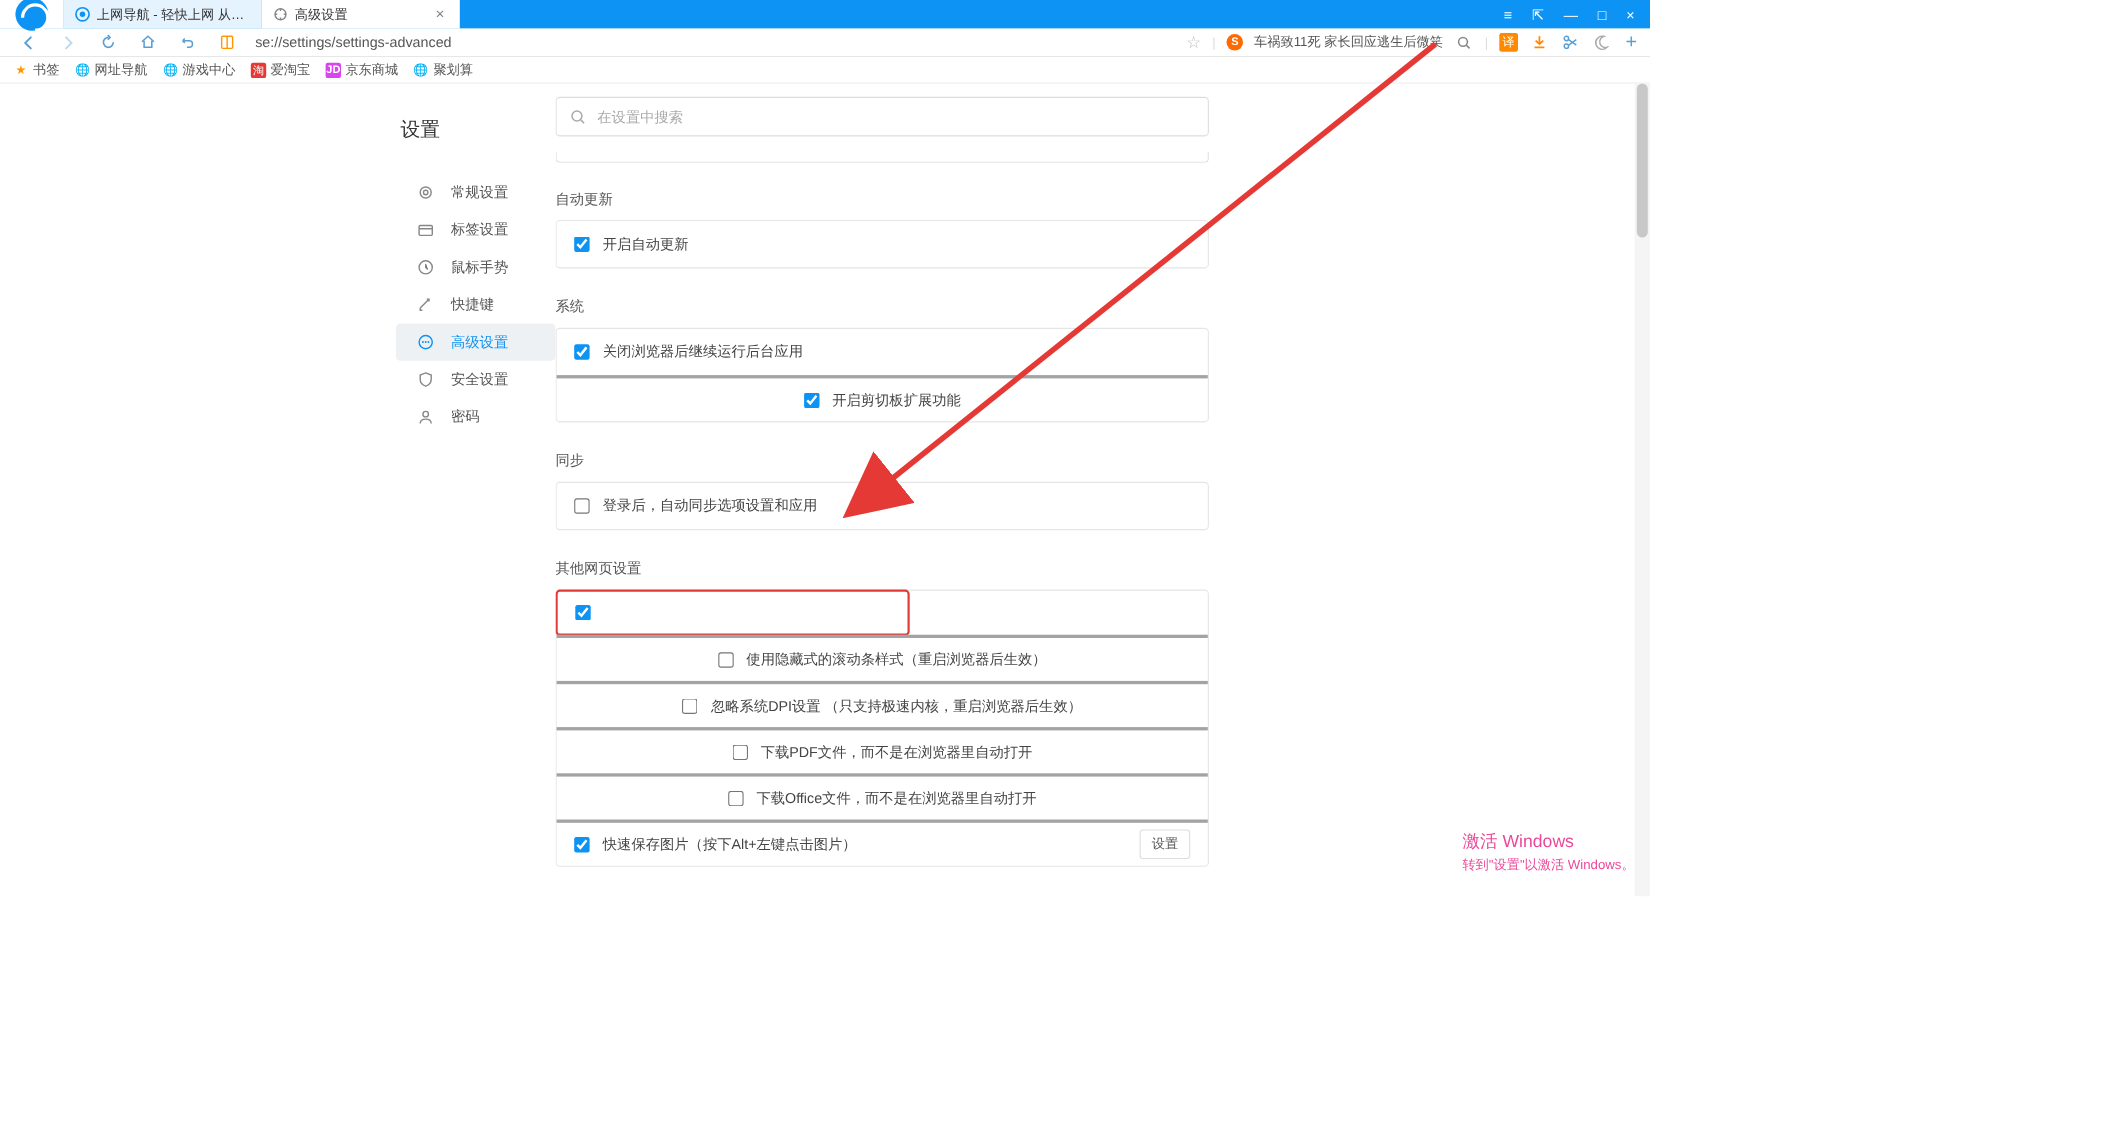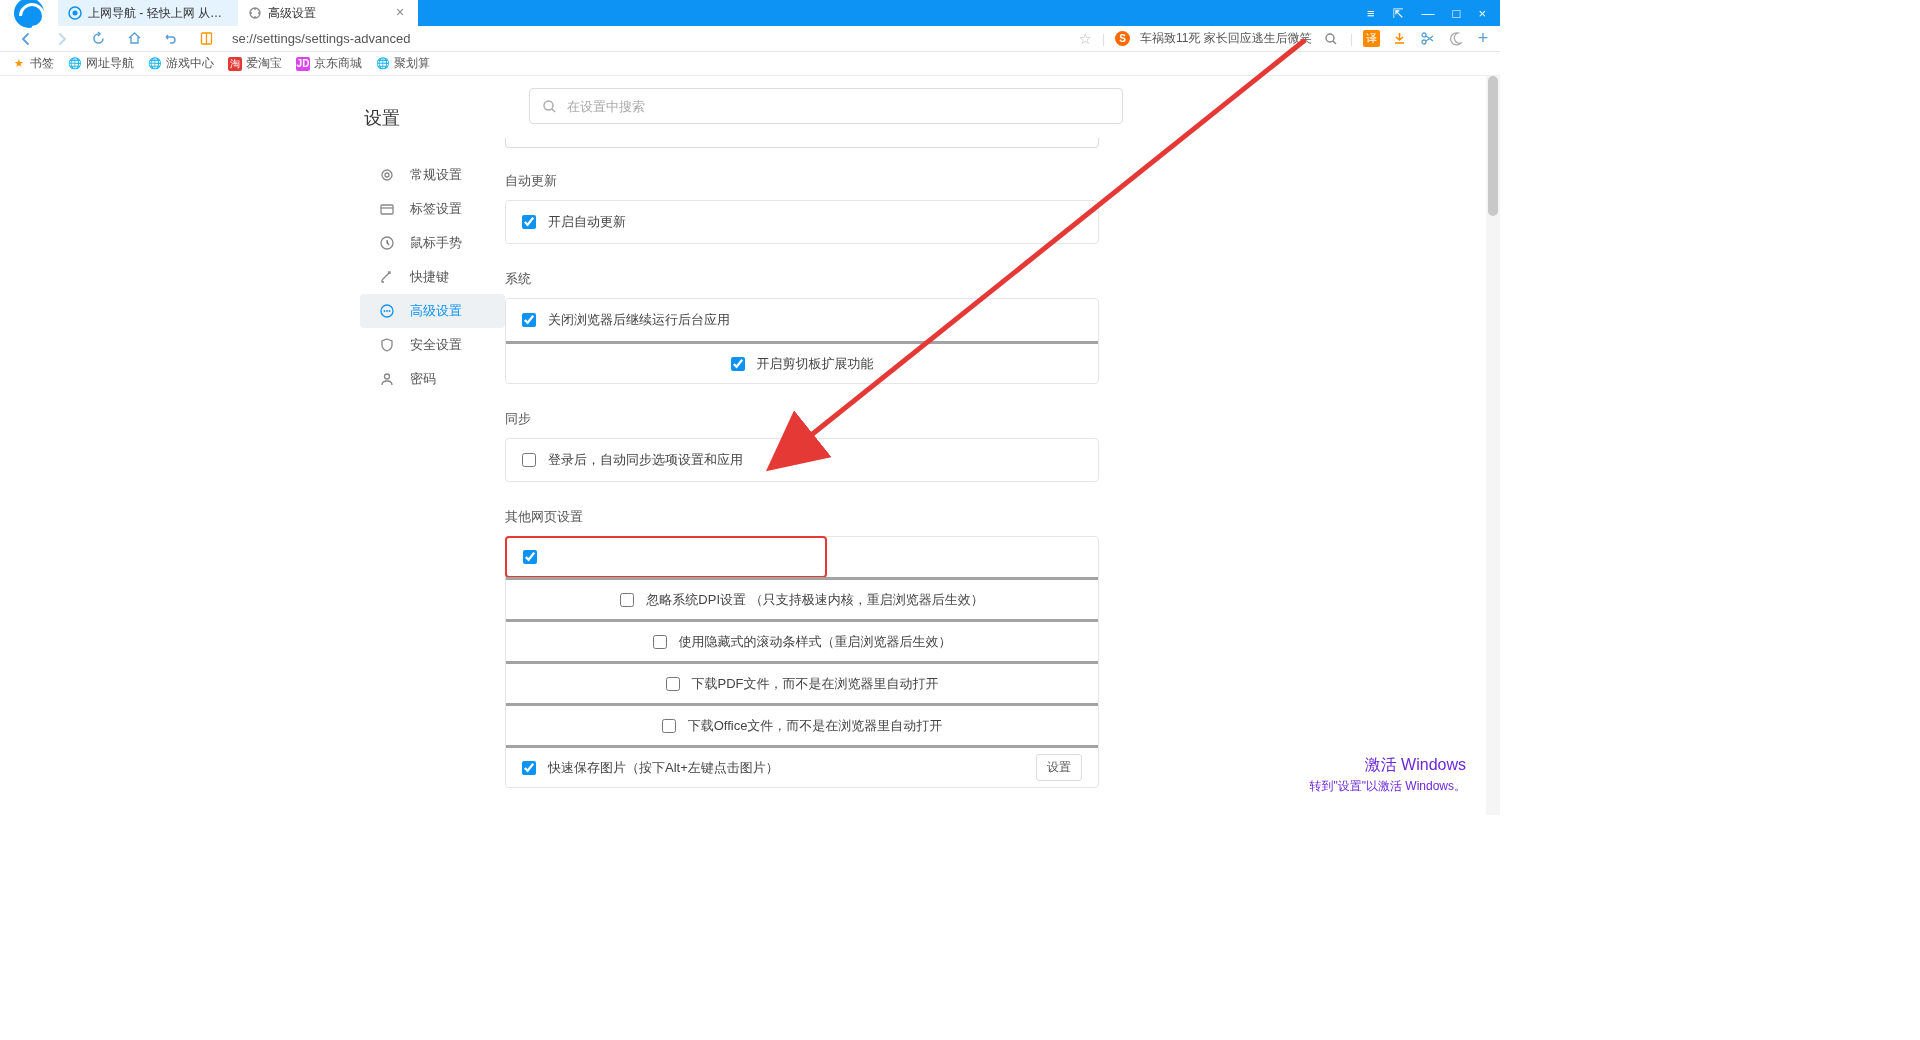--- a/index.html
+++ b/index.html
@@ -41,39 +41,39 @@
 
 .content { display: flex; height: calc(100% - 76px); overflow: hidden; position: relative; }
 .left-pane { width: 505px; padding-left: 360px; padding-top: 30px; }
 .page-title { font-size: 18px; color: #333; margin-bottom: 28px; margin-left: 4px; }
 .menu { }
 .menu-item { display: flex; align-items: center; height: 34px; padding: 0 18px; font-size: 13px; color: #555; cursor: pointer; border-radius: 4px; }
 .menu-item.active { background: #eef1f4; color: #0d93f3; }
 .menu-icon { width: 18px; height: 18px; margin-right: 14px; display: flex; align-items: center; justify-content: center; }
 
 .right-pane { flex: 1; padding-top: 12px; padding-right: 40px; overflow-y: auto; }
-.search-wrap { border: 1px solid #ddd; border-radius: 4px; height: 36px; display: flex; align-items: center; padding: 0 12px; margin-bottom: 14px; max-width: 594px; margin-left: 24px; }
+.search-wrap { border: 1px solid #ddd; border-radius: 4px; height: 36px; display: flex; align-items: center; padding: 0 12px; margin-bottom: 14px; max-width: 594px; }
 .search-wrap svg { margin-right: 10px; }
 .search-input { border: none; outline: none; font-size: 13px; color: #333; flex: 1; }
 .search-input::placeholder { color: #aaa; }
 .scroll-remnant { height: 10px; border: 1px solid #ddd; border-top: none; border-radius: 0 0 4px 4px; max-width: 594px; margin-bottom: 24px; }
 
 .section-title { font-size: 13px; color: #555; margin-bottom: 10px; font-family: Liberation Mono, monospace; }
 .section-box { border: 1px solid #e5e5e5; border-radius: 4px; max-width: 594px; margin-bottom: 26px; }
 .row { display: flex; align-items: center; min-height: 42px; padding: 0 16px; font-size: 13px; color: #444; }
 .row + .row { border-top: 3px solid #a3a3a3; justify-content: center; }
 .chk { width: 14px; height: 14px; margin-right: 12px; accent-color: #0d93f3; flex-shrink: 0; }
 .row-highlight { border: 2.5px solid #e53935; border-radius: 4px; }
 .row-btn { margin-left: auto; border: 1px solid #ddd; background: #fff; border-radius: 3px; padding: 4px 10px; font-size: 12px; color: #555; }
 
 
 .arrow-svg { position: absolute; top: 0; left: 0; pointer-events: none; z-index: 50; }
 
 
-.watermark { position: absolute; right: 34px; bottom: 20px; text-align: right; color: #6d28d9; font-size: 12px; }
+.watermark { position: absolute; right: 14px; bottom: 20px; text-align: left; color: #ec4899; font-size: 12px; }
 .watermark .wm-title { font-size: 16px; margin-bottom: 2px; }
 
 
 .vscroll { position: absolute; right: 0; top: 76px; bottom: 0; width: 14px; background: #f5f5f5; }
 .vscroll-thumb { position: absolute; right: 2px; top: 0; width: 10px; height: 140px; background: #c8c8c8; border-radius: 5px; }
 </style>
 </head>
 <body>
 
 <div class="titlebar">
@@ -313,25 +313,25 @@
         </div>
     </div>
 
     <div class="section-title">其他网页设置</div>
     <div class="section-box">
       <div class="row row-highlight" style="max-width:322px;margin:-1px">
           <input type="checkbox" class="chk" checked="" style="">
         </div>
       <div class="row">
           <input type="checkbox" class="chk" style="">
+          <span>使用隐藏式的滚动条样式（重启浏览器后生效）</span>
+        </div>
+      <div class="row">
+          <input type="checkbox" class="chk" style="">
           <span>忽略系统DPI设置 （只支持极速内核，重启浏览器后生效）</span>
-        </div>
-      <div class="row">
-          <input type="checkbox" class="chk" style="">
-          <span>使用隐藏式的滚动条样式（重启浏览器后生效）</span>
         </div>
       <div class="row">
           <input type="checkbox" class="chk" style="">
           <span>下载PDF文件，而不是在浏览器里自动打开</span>
         </div>
       <div class="row">
           <input type="checkbox" class="chk" style="">
           <span>下载Office文件，而不是在浏览器里自动打开</span>
         </div>
       <div class="row">

